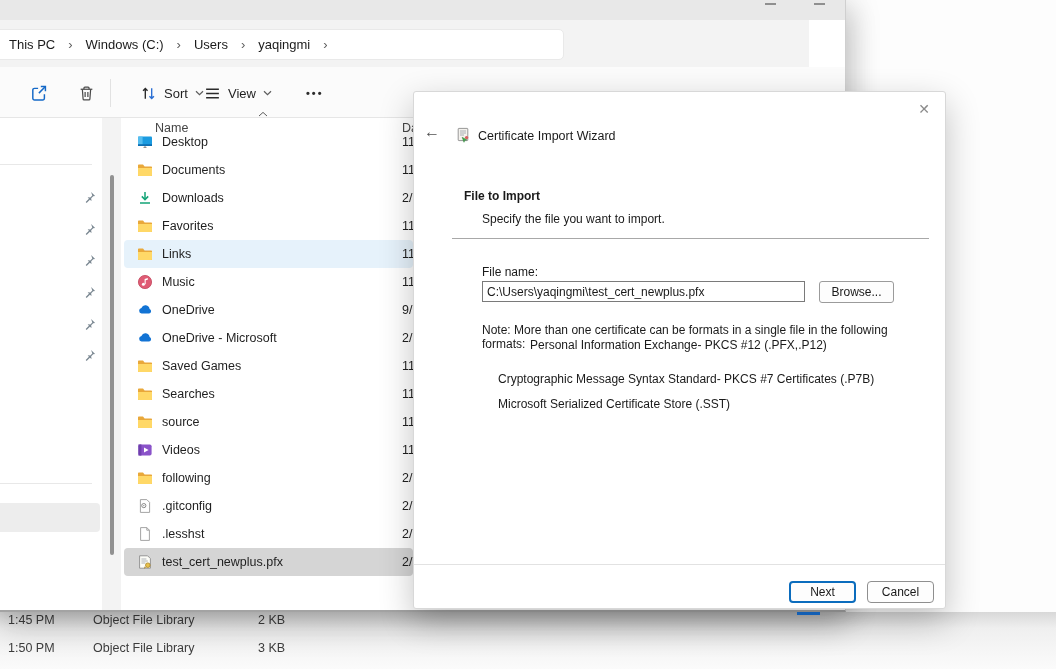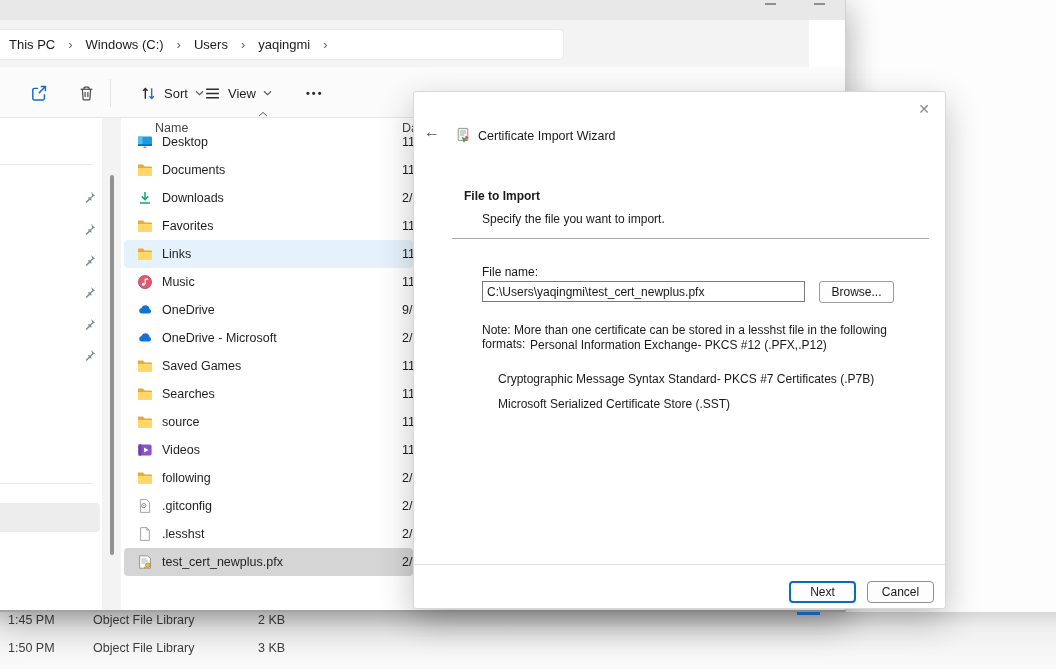--- a/index.html
+++ b/index.html
@@ -439,21 +439,21 @@
   <span class="dlg-close">✕</span>
 
   <div class="dlg-h1">File to Import</div>
   <div class="dlg-sub">Specify the file you want to import.</div>
   <div class="dlg-hr"></div>
 
   <div class="dlg-fnl">File name:</div>
   <input class="dlg-input" value="C:\Users\yaqingmi\test_cert_newplus.pfx" style="">
   <div class="btn dlg-browse">Browse...</div>
 
-  <div class="dlg-note">Note:  More than one certificate can be stored in a lesshst file in the following formats:</div>
+  <div class="dlg-note">Note:  More than one certificate can be formats in a single file in the following formats:</div>
   <div id="formats">
       <div class="dlg-fmt" style="top: 246px; margin-left: 32px;">Personal Information Exchange- PKCS #12 (.PFX,.P12)</div>
       <div class="dlg-fmt" style="top: 280px;">Cryptographic Message Syntax Standard- PKCS #7 Certificates (.P7B)</div>
       <div class="dlg-fmt" style="top: 305px;">Microsoft Serialized Certificate Store (.SST)</div>
     </div>
 
   <div class="dlg-footer-hr"></div>
   <div class="btn dlg-next">Next</div>
   <div class="btn dlg-cancel">Cancel</div>
 </div>

